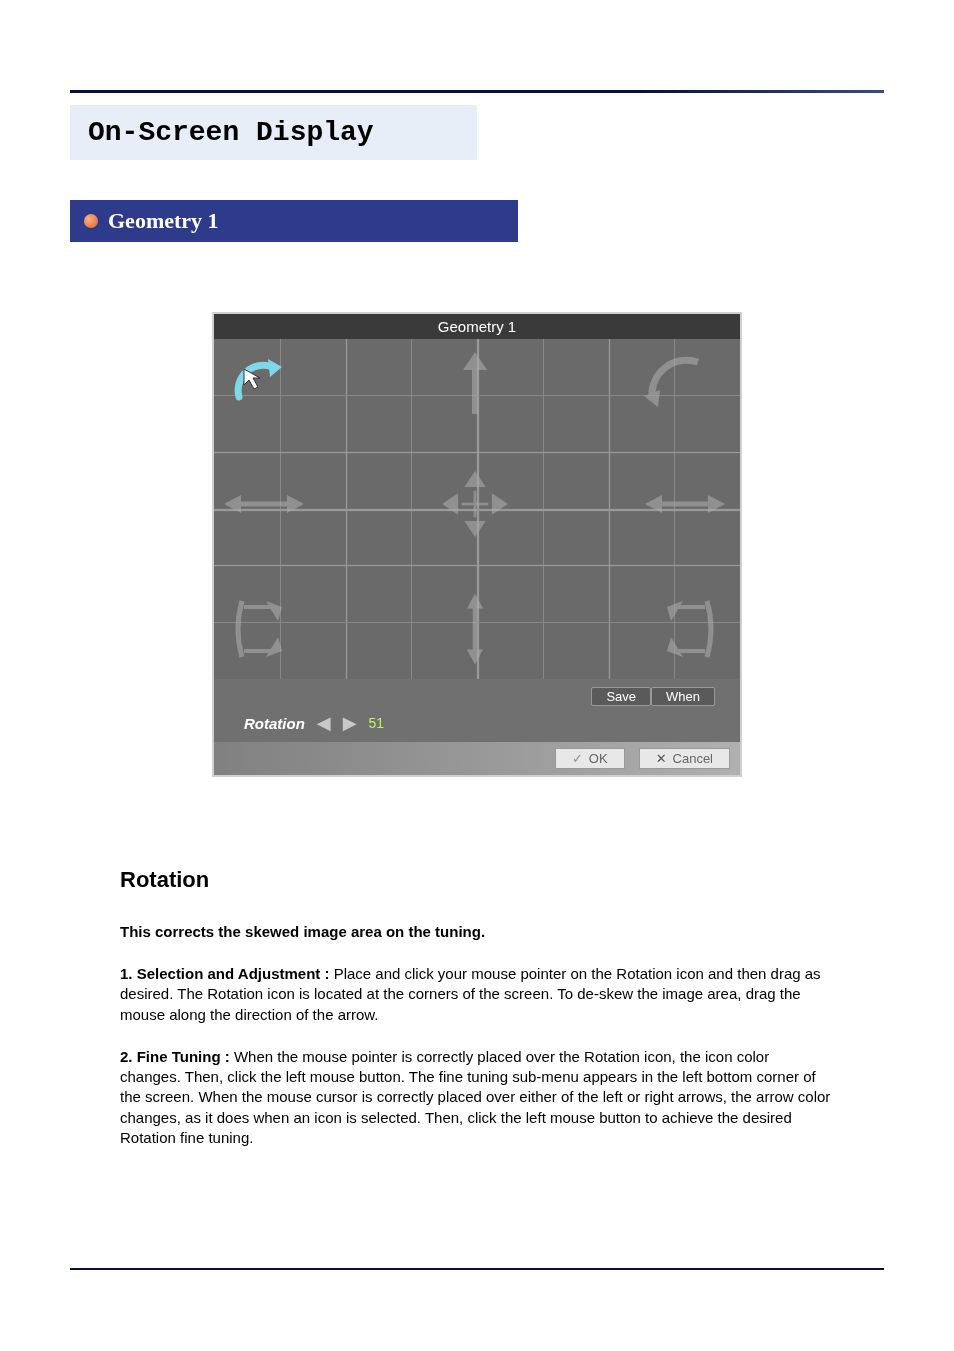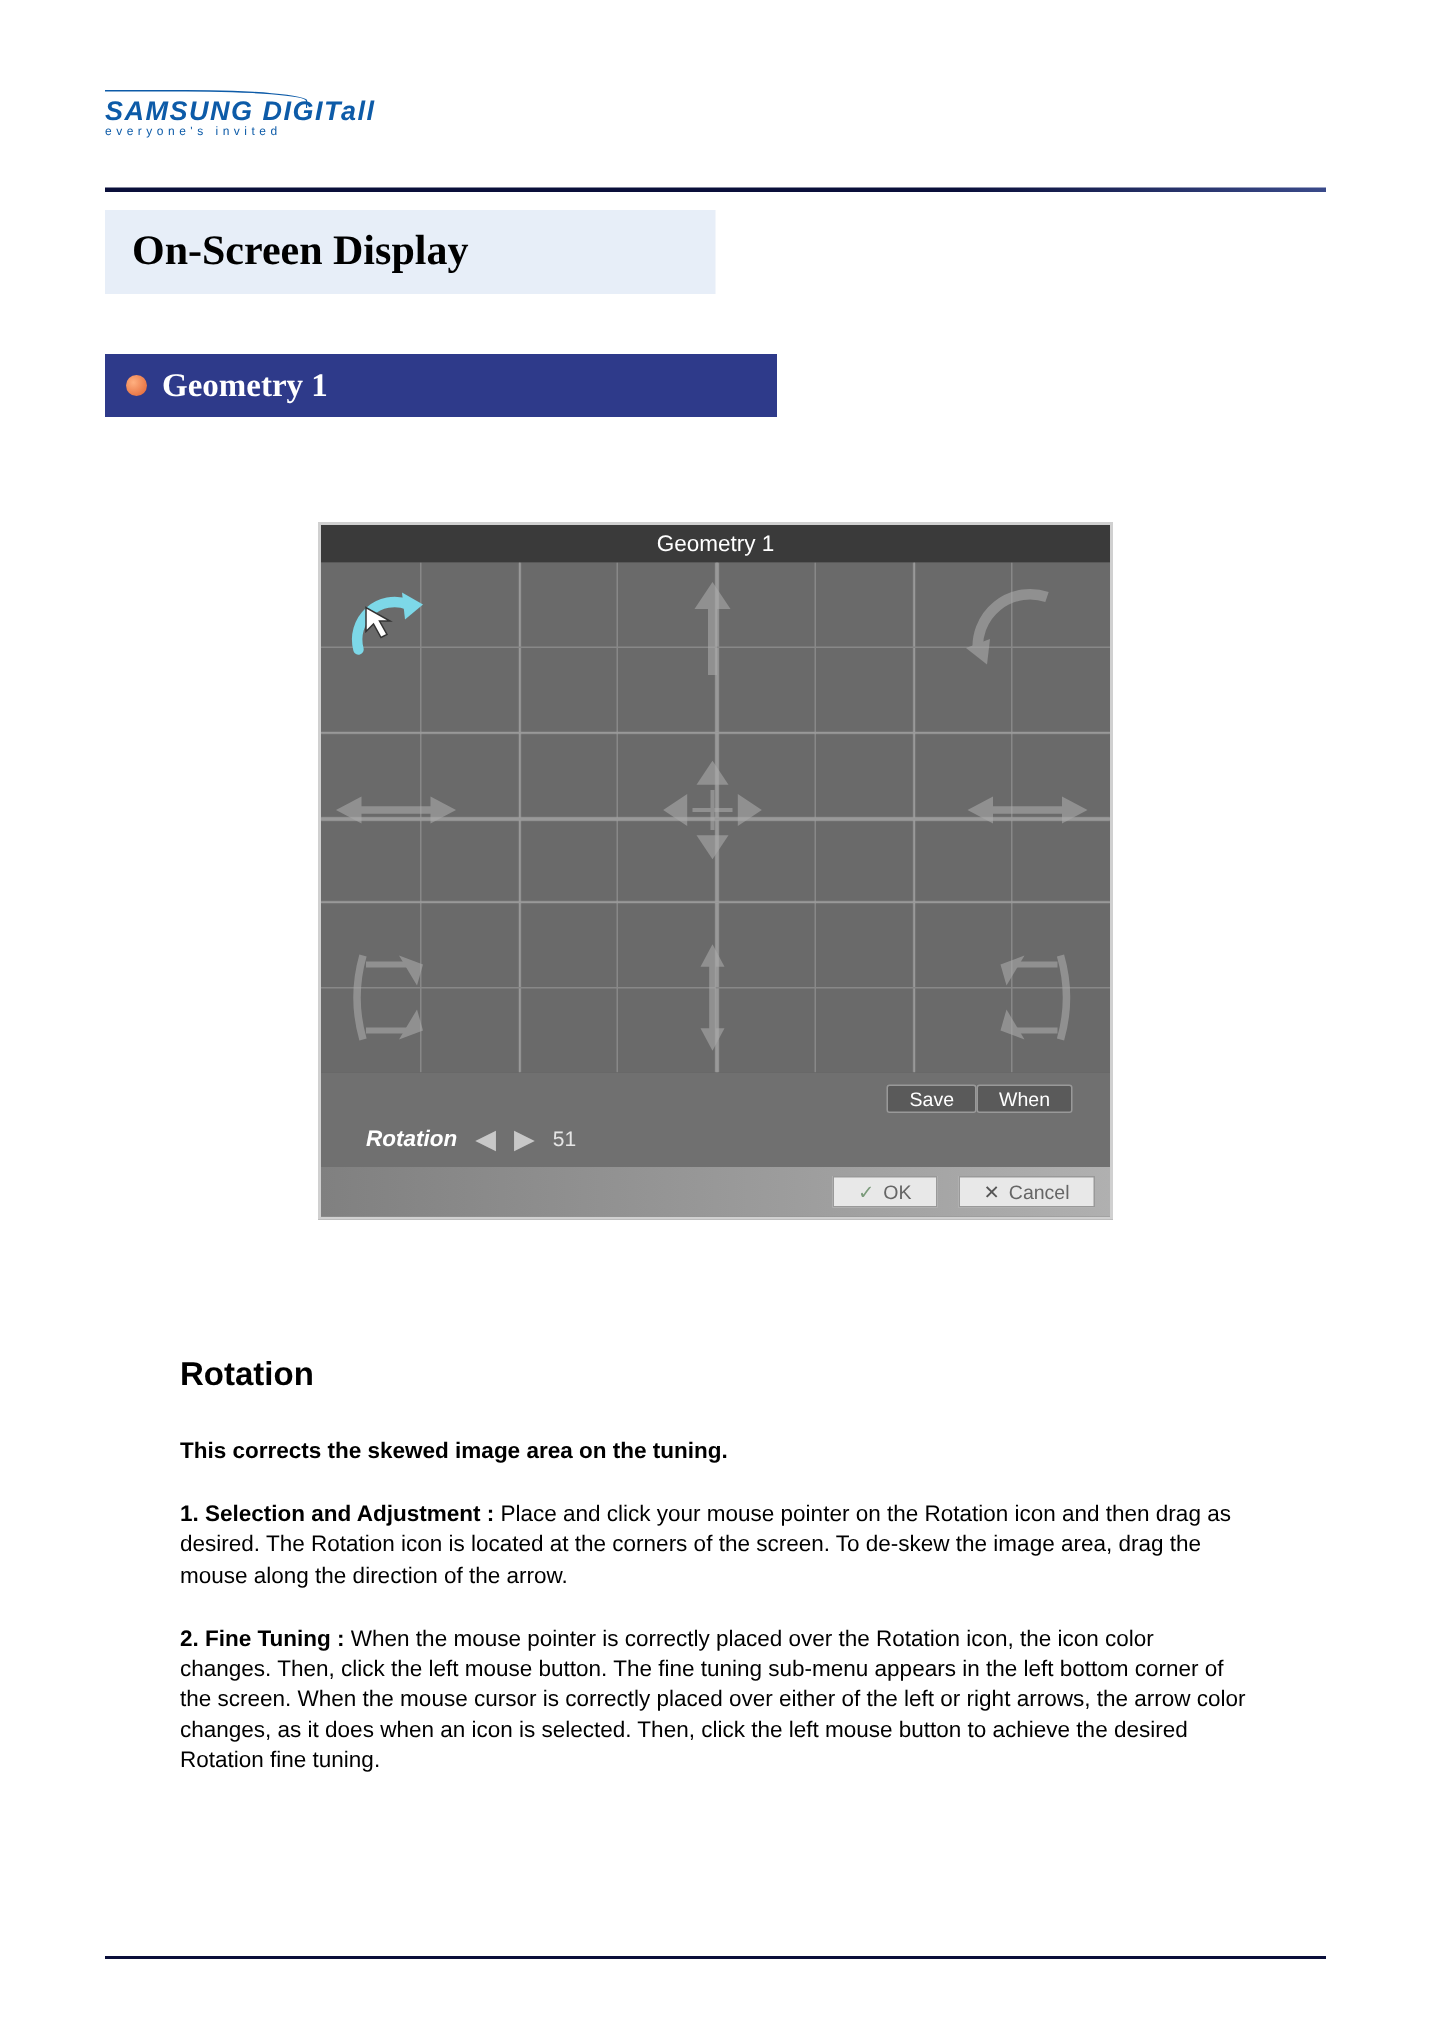--- a/index.html
+++ b/index.html
@@ -63,21 +63,21 @@
       background: #e7eef8;
       padding: 12px 18px;
       margin-bottom: 40px;
       width: 50%;
     }
     
     .title-text {
       font-size: 28px;
       font-weight: bold;
       color: #000;
-      font-family: Liberation Serif, serif;
+      font-family: Liberation Mono, monospace;
     }
     
     .section-header {
       background: #2e3a8a;
       padding: 8px 14px;
       width: 55%;
       margin-bottom: 70px;
       display: flex;
       align-items: center;
       gap: 10px;
@@ -221,21 +221,21 @@
       font-style: italic;
       font-size: 15px;
     }
     
     .fine-arrow {
       color: #c8c8c8;
       font-size: 18px;
     }
     
     .rotation-value {
-      color: #e5e5e5;
+      color: #bef264;
       font-size: 14px;
     }
     
     .osd-oc-row {
       display: flex;
       justify-content: flex-end;
       gap: 14px;
       padding: 6px 10px;
       background: linear-gradient(to right, #808080, #b0b0b0);
     }
@@ -282,29 +282,20 @@
       height: 2px;
       background: #0a0f3a;
       margin-top: 120px;
     }
   </style>
 </head>
 <body>
 
 <div class="page-container">
 
-  <div class="logo-area">
-    <div class="logo">
-      <div class="logo-arc"></div>
-      <div>
-        <span class="logo-main">SAMSUNG DIGIT</span><span class="logo-main all">all</span>
-      </div>
-      <div class="logo-sub">everyone's invited</div>
-    </div>
-  </div>
 
   <div class="top-divider"></div>
 
   <div class="title-bar">
     <span class="title-text">On-Screen Display</span>
   </div>
 
   <div class="section-header">
     <span class="section-bullet"></span>
     <span class="section-title">Geometry 1</span>

